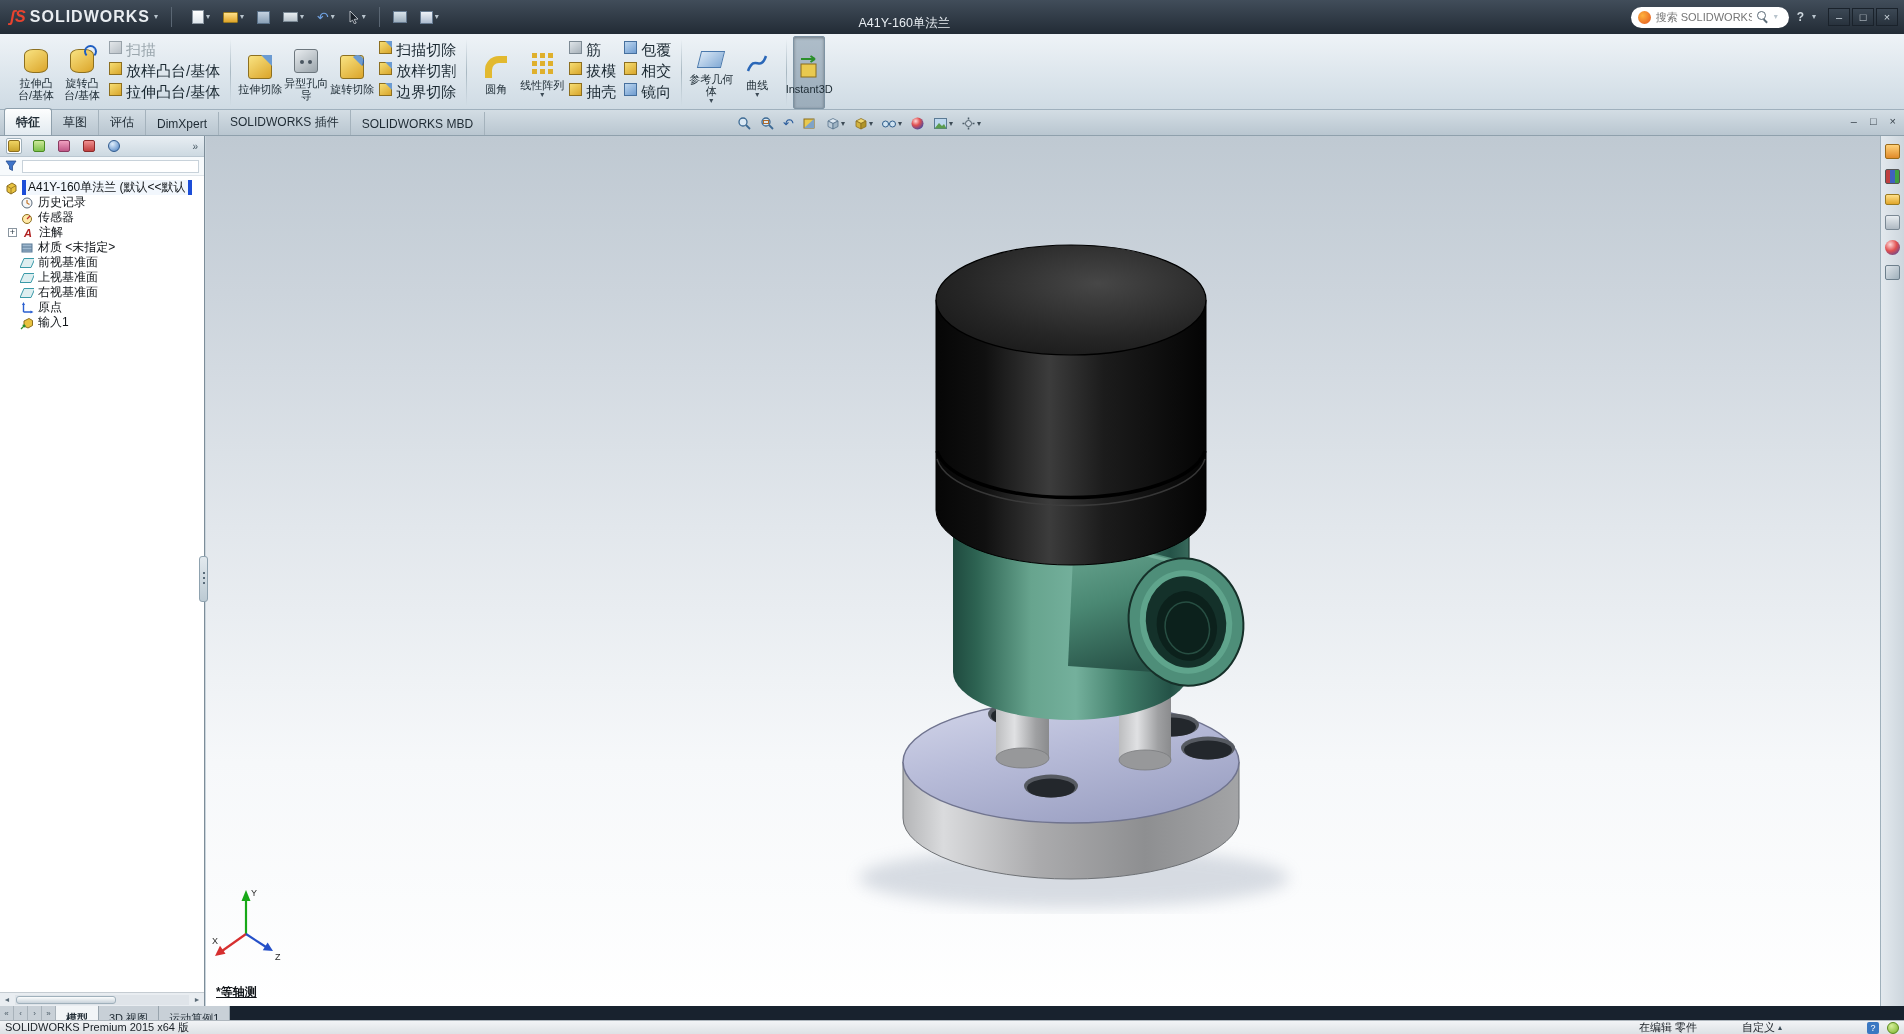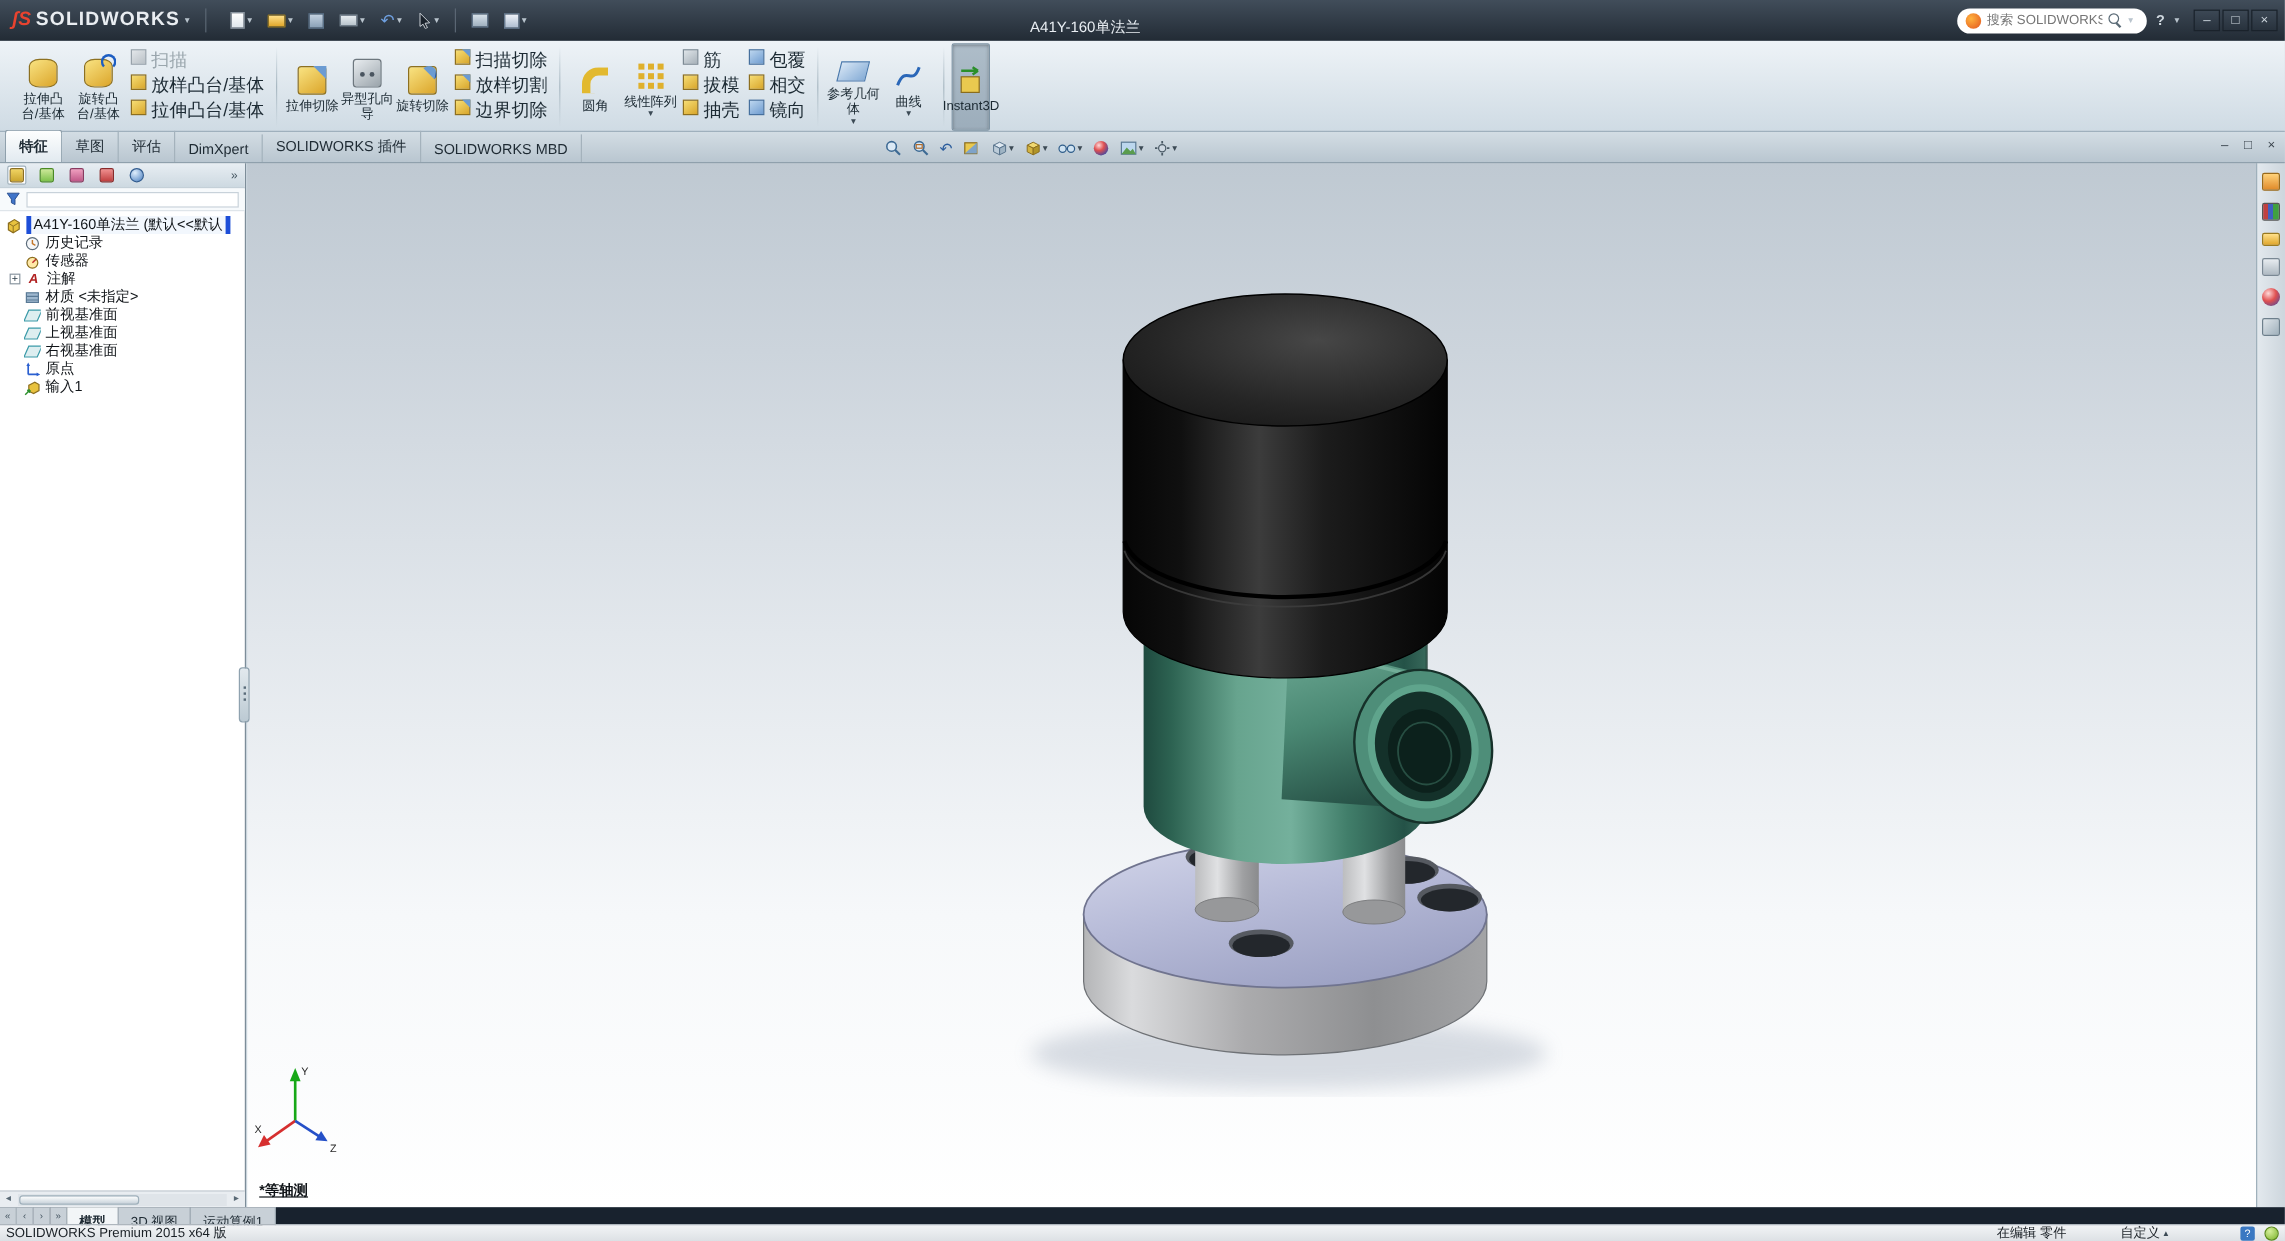--- a/index.html
+++ b/index.html
@@ -121,21 +121,21 @@
 
 
 .bottombar{position:absolute;left:0;bottom:14px;height:14px;width:100%;background:#18222e;display:flex;align-items:stretch;z-index:25;}
 .nb{width:14px;background:#c8d0d7;border-right:1px solid #a8b2ba;font-size:8px;color:#4a5a66;display:flex;align-items:center;justify-content:center;}
 .dtab{font-size:11px;padding:12px 10px;background:#c8d0d7;border-right:1px solid #98a4ad;display:flex;align-items:center;color:#1e2a33;white-space:nowrap;}
 .dtab.active{background:#f2f5f7;font-weight:bold;}
 .bfill{flex:1;}
 .statusbar{position:absolute;left:0;bottom:0;height:14px;width:100%;background:linear-gradient(#f2f4f6,#dde1e5);border-top:1px solid #aeb6bd;display:flex;align-items:center;font-size:11px;color:#1a2026;padding:0 5px;z-index:25;}
 .sspacer{flex:1;}
 .smode{margin-right:45px;}
-.scustom{display:flex;align-items:center;gap:3px;margin-right:60px;}
+.scustom{display:flex;align-items:center;gap:3px;margin-right:85px;}
 .caret-dk{font-size:8px;color:#3c4a55;}
 .shelp{width:12px;height:12px;background:#3a78c2;color:#fff;border-radius:2px;font-size:9px;display:flex;align-items:center;justify-content:center;margin-right:8px;}
 .gdot{width:12px;height:12px;border-radius:50%;background:radial-gradient(circle at 35% 30%,#d6ef9a,#7ab32a);border:1px solid #5a8a1a;}
 </style>
 </head>
 <body>
 
 <div id="win">
 
   <div class="titlebar">

